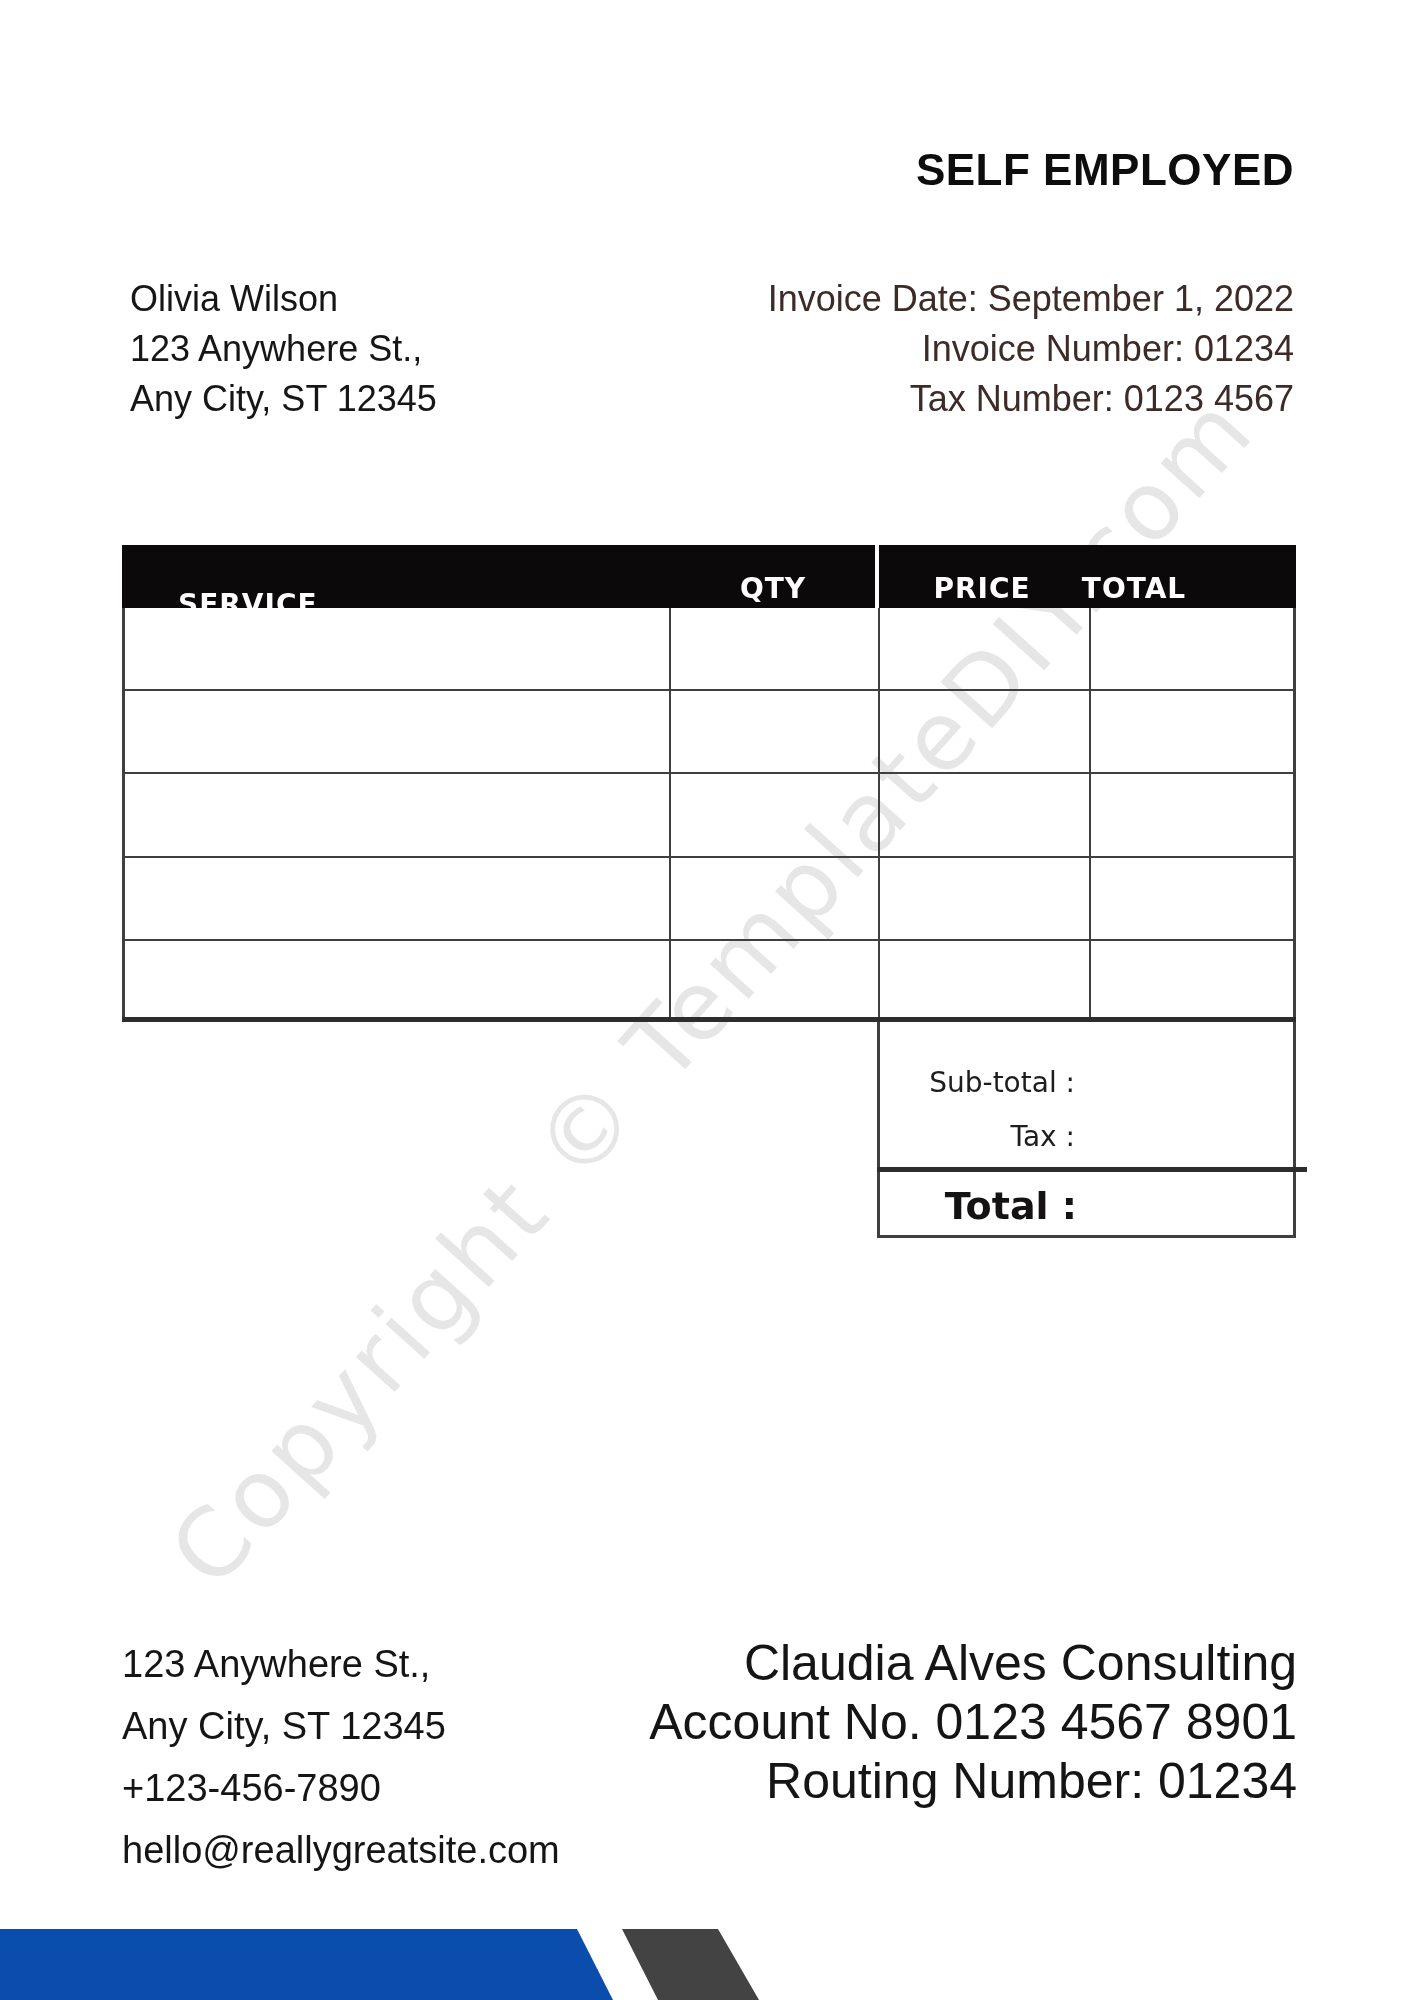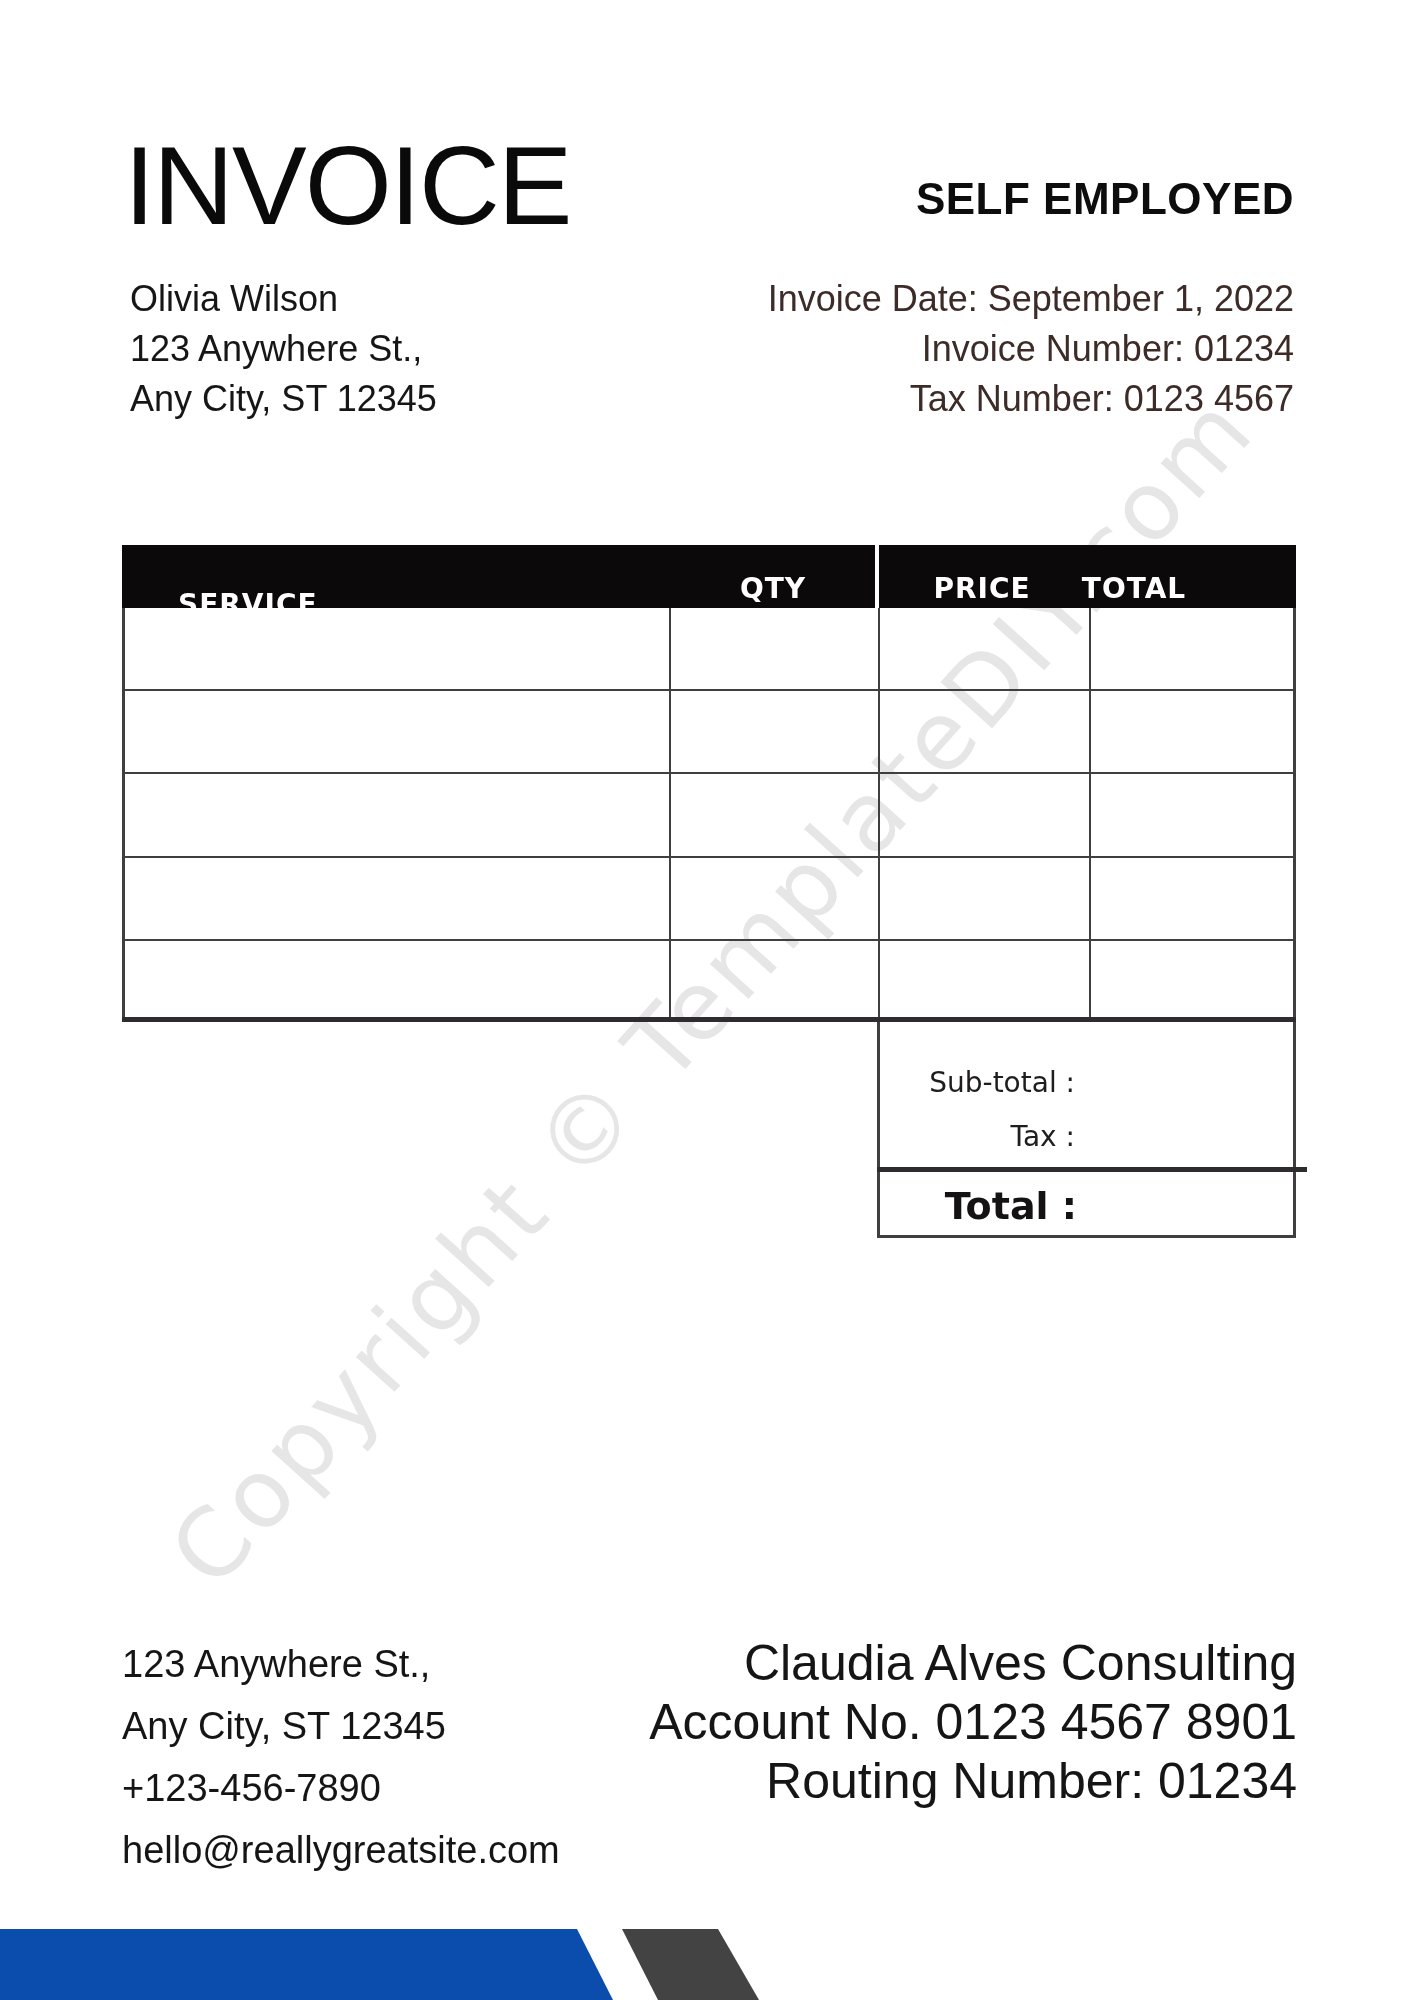--- a/index.html
+++ b/index.html
@@ -20,21 +20,21 @@
     font-size:95px;letter-spacing:5px;white-space:nowrap;
     color:#e6e6e6;z-index:1;user-select:none;
   }
   
   .title{
     position:absolute;left:124px;top:130px;
     font-size:112px;line-height:112px;letter-spacing:-2px;
     color:#0a0a0a;z-index:2;
   }
   .subtitle{
-    position:absolute;right:120px;top:174px;
+    position:absolute;right:120px;top:145px;
     font-size:44px;font-weight:bold;color:#0d0d0d;
     letter-spacing:0.5px;z-index:2;
   }
   .sender{
     position:absolute;left:130px;top:274px;
     font-size:36px;line-height:50px;color:#161616;z-index:2;
   }
   .invoice-meta{
     position:absolute;right:120px;top:274px;text-align:right;
     font-size:36px;line-height:50px;color:#3c2b27;z-index:2;
@@ -100,21 +100,20 @@
   }
   .bottom-stripe{position:absolute;left:0;top:1929px;width:1414px;height:71px;z-index:2;}
 </style>
 </head>
 <body>
 
 <div class="page">
 
   <div class="watermark" style="color: rgb(230, 230, 230);">Copyright © TemplateDIY.com</div>
 
-  <div class="title">INVOICE</div>
 
   <div class="subtitle">SELF EMPLOYED</div>
 
   <div class="sender">
     <div>Olivia Wilson</div>
     <div>123 Anywhere St.,</div>
     <div>Any City, ST 12345</div>
   </div>
 
   <div class="invoice-meta" style="color: rgb(60, 43, 39);">

